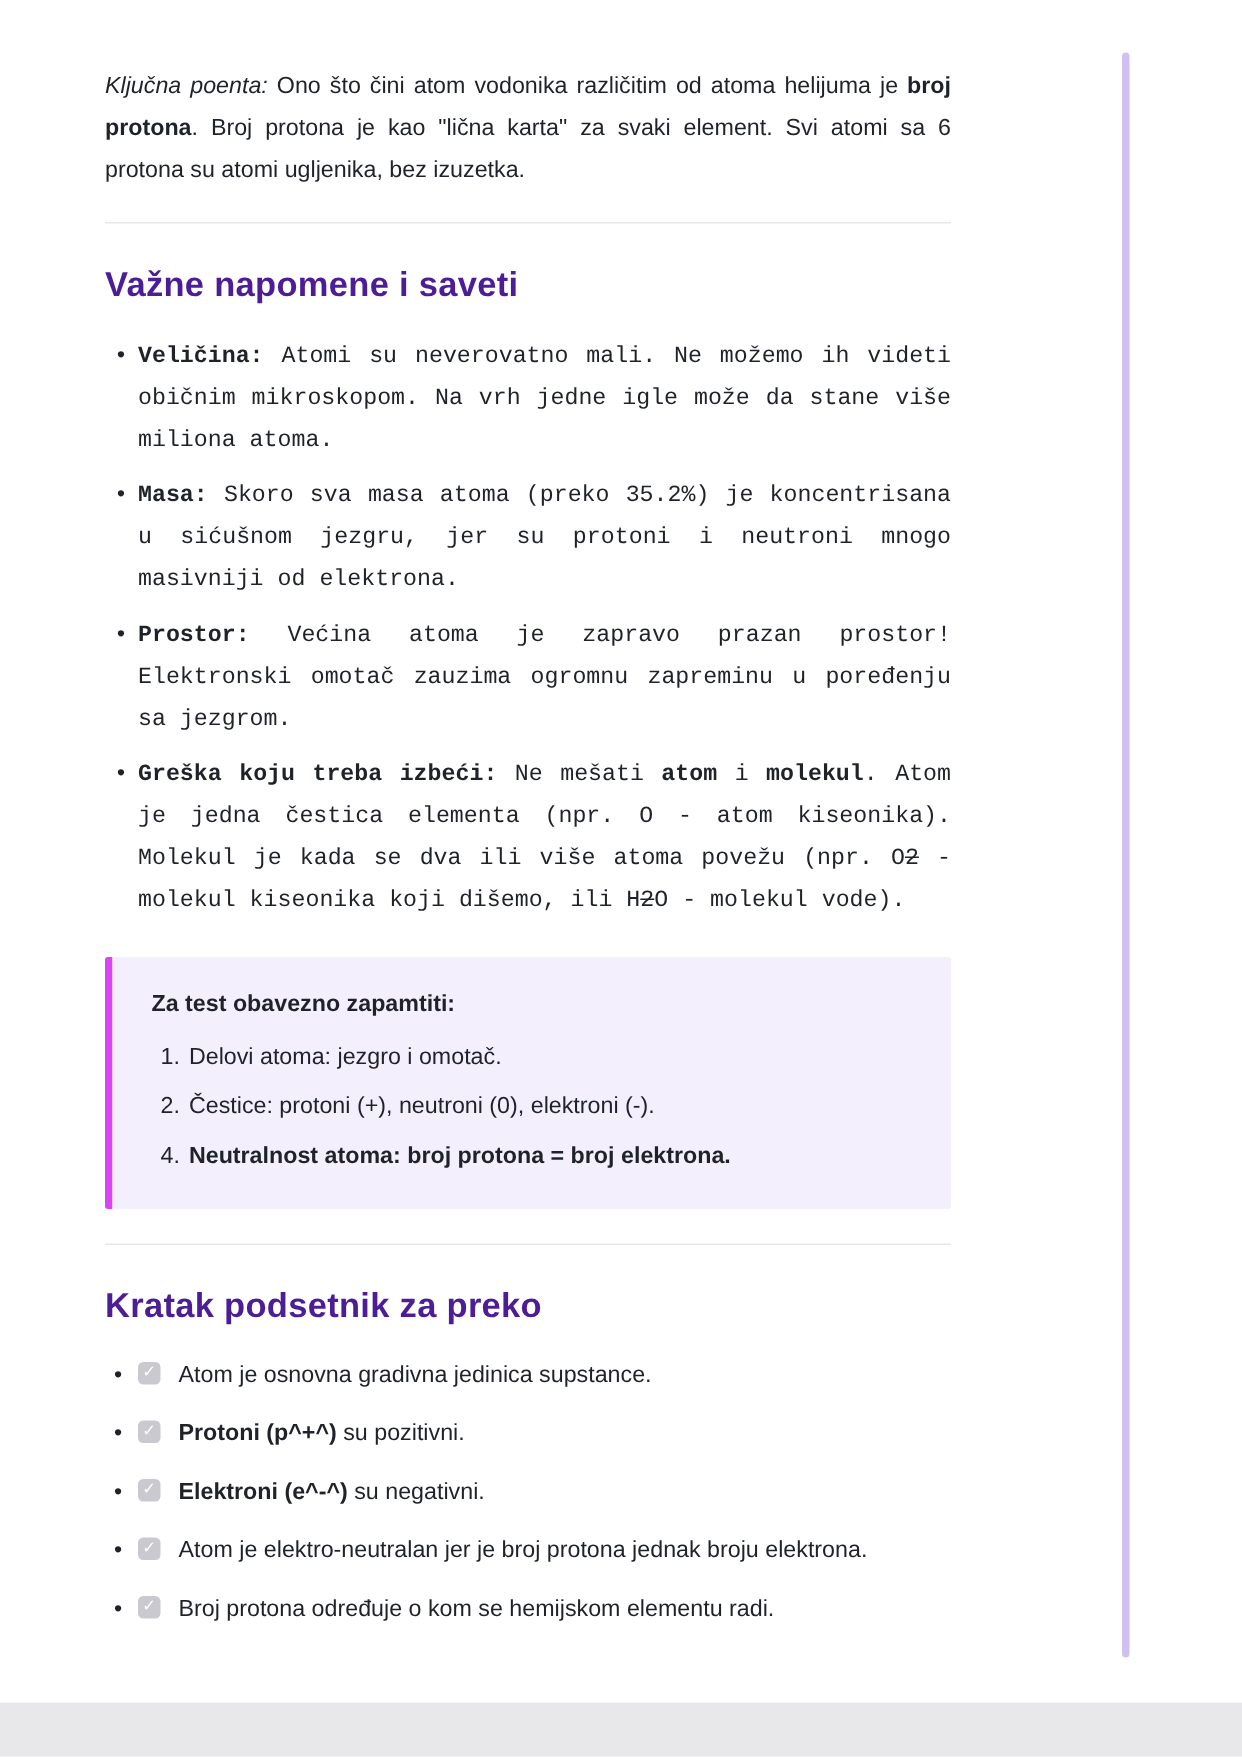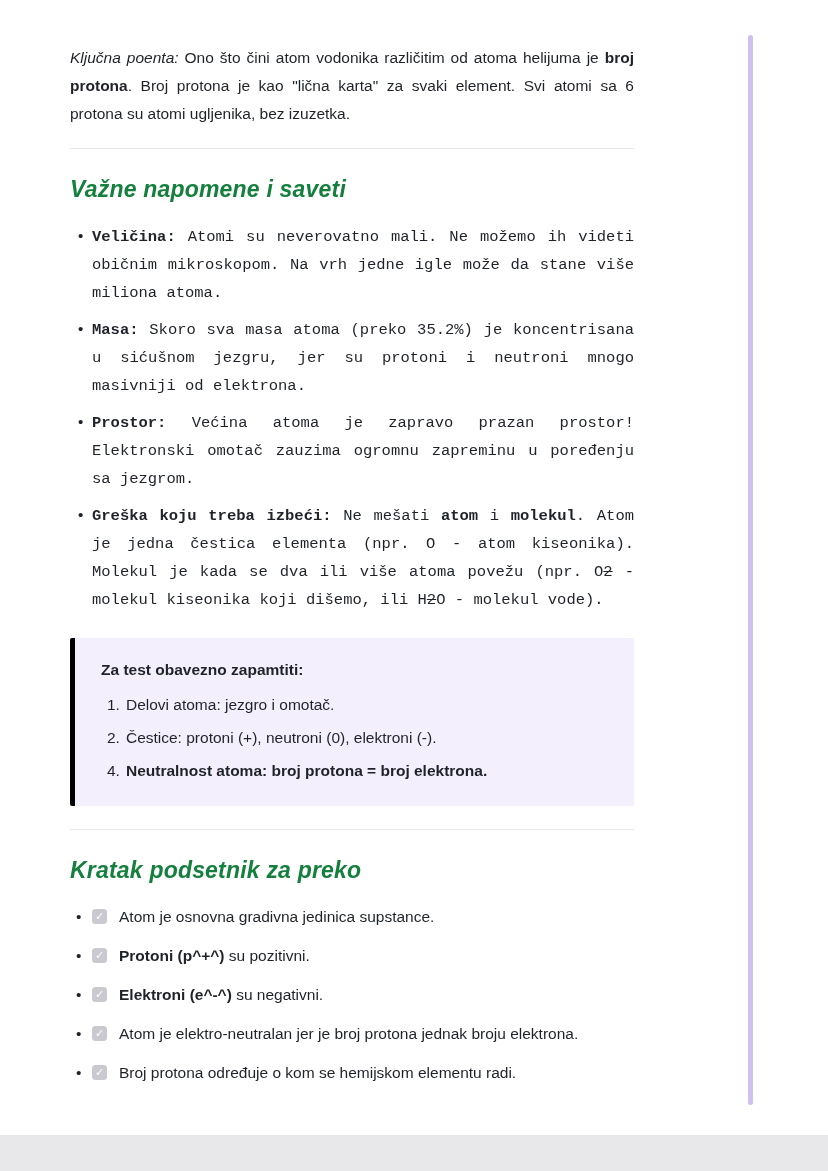--- a/index.html
+++ b/index.html
@@ -35,24 +35,23 @@
     margin: 0 0 20px 0;
   }
   .divider {
     border: none;
     border-top: 1px solid #e5e7eb;
     margin: 0;
   }
   .section-heading {
     font-size: 23px;
     font-weight: 700;
-    color: #15803d;
+    color: #4c1d95;
     margin: 27px 0 20px 0;
     letter-spacing: 0.2px;
-    font-style: italic;
   }
   .bullet-list {
     list-style: none;
     margin: 0 0 22px 0;
     padding: 0;
     font-family: Liberation Mono, monospace;
   }
   .bullet-list li {
     position: relative;
     padding-left: 22px;
@@ -64,21 +63,21 @@
   .bullet-list li::before {
     content: "\2022";
     position: absolute;
     left: 6px;
     top: 0;
     color: #1f2329;
   }
 
   .callout {
     background: #f3effc;
-    border-left: 5px solid #000000;
+    border-left: 5px solid #d946ef;
     border-radius: 2px;
     margin: 24px 0 23px 0;
     padding: 23px 12px 14px 26px;
   }
   .callout-title {
     font-size: 15.5px;
     font-weight: 700;
     margin: 0 0 14px 0;
   }
   .callout-list {

